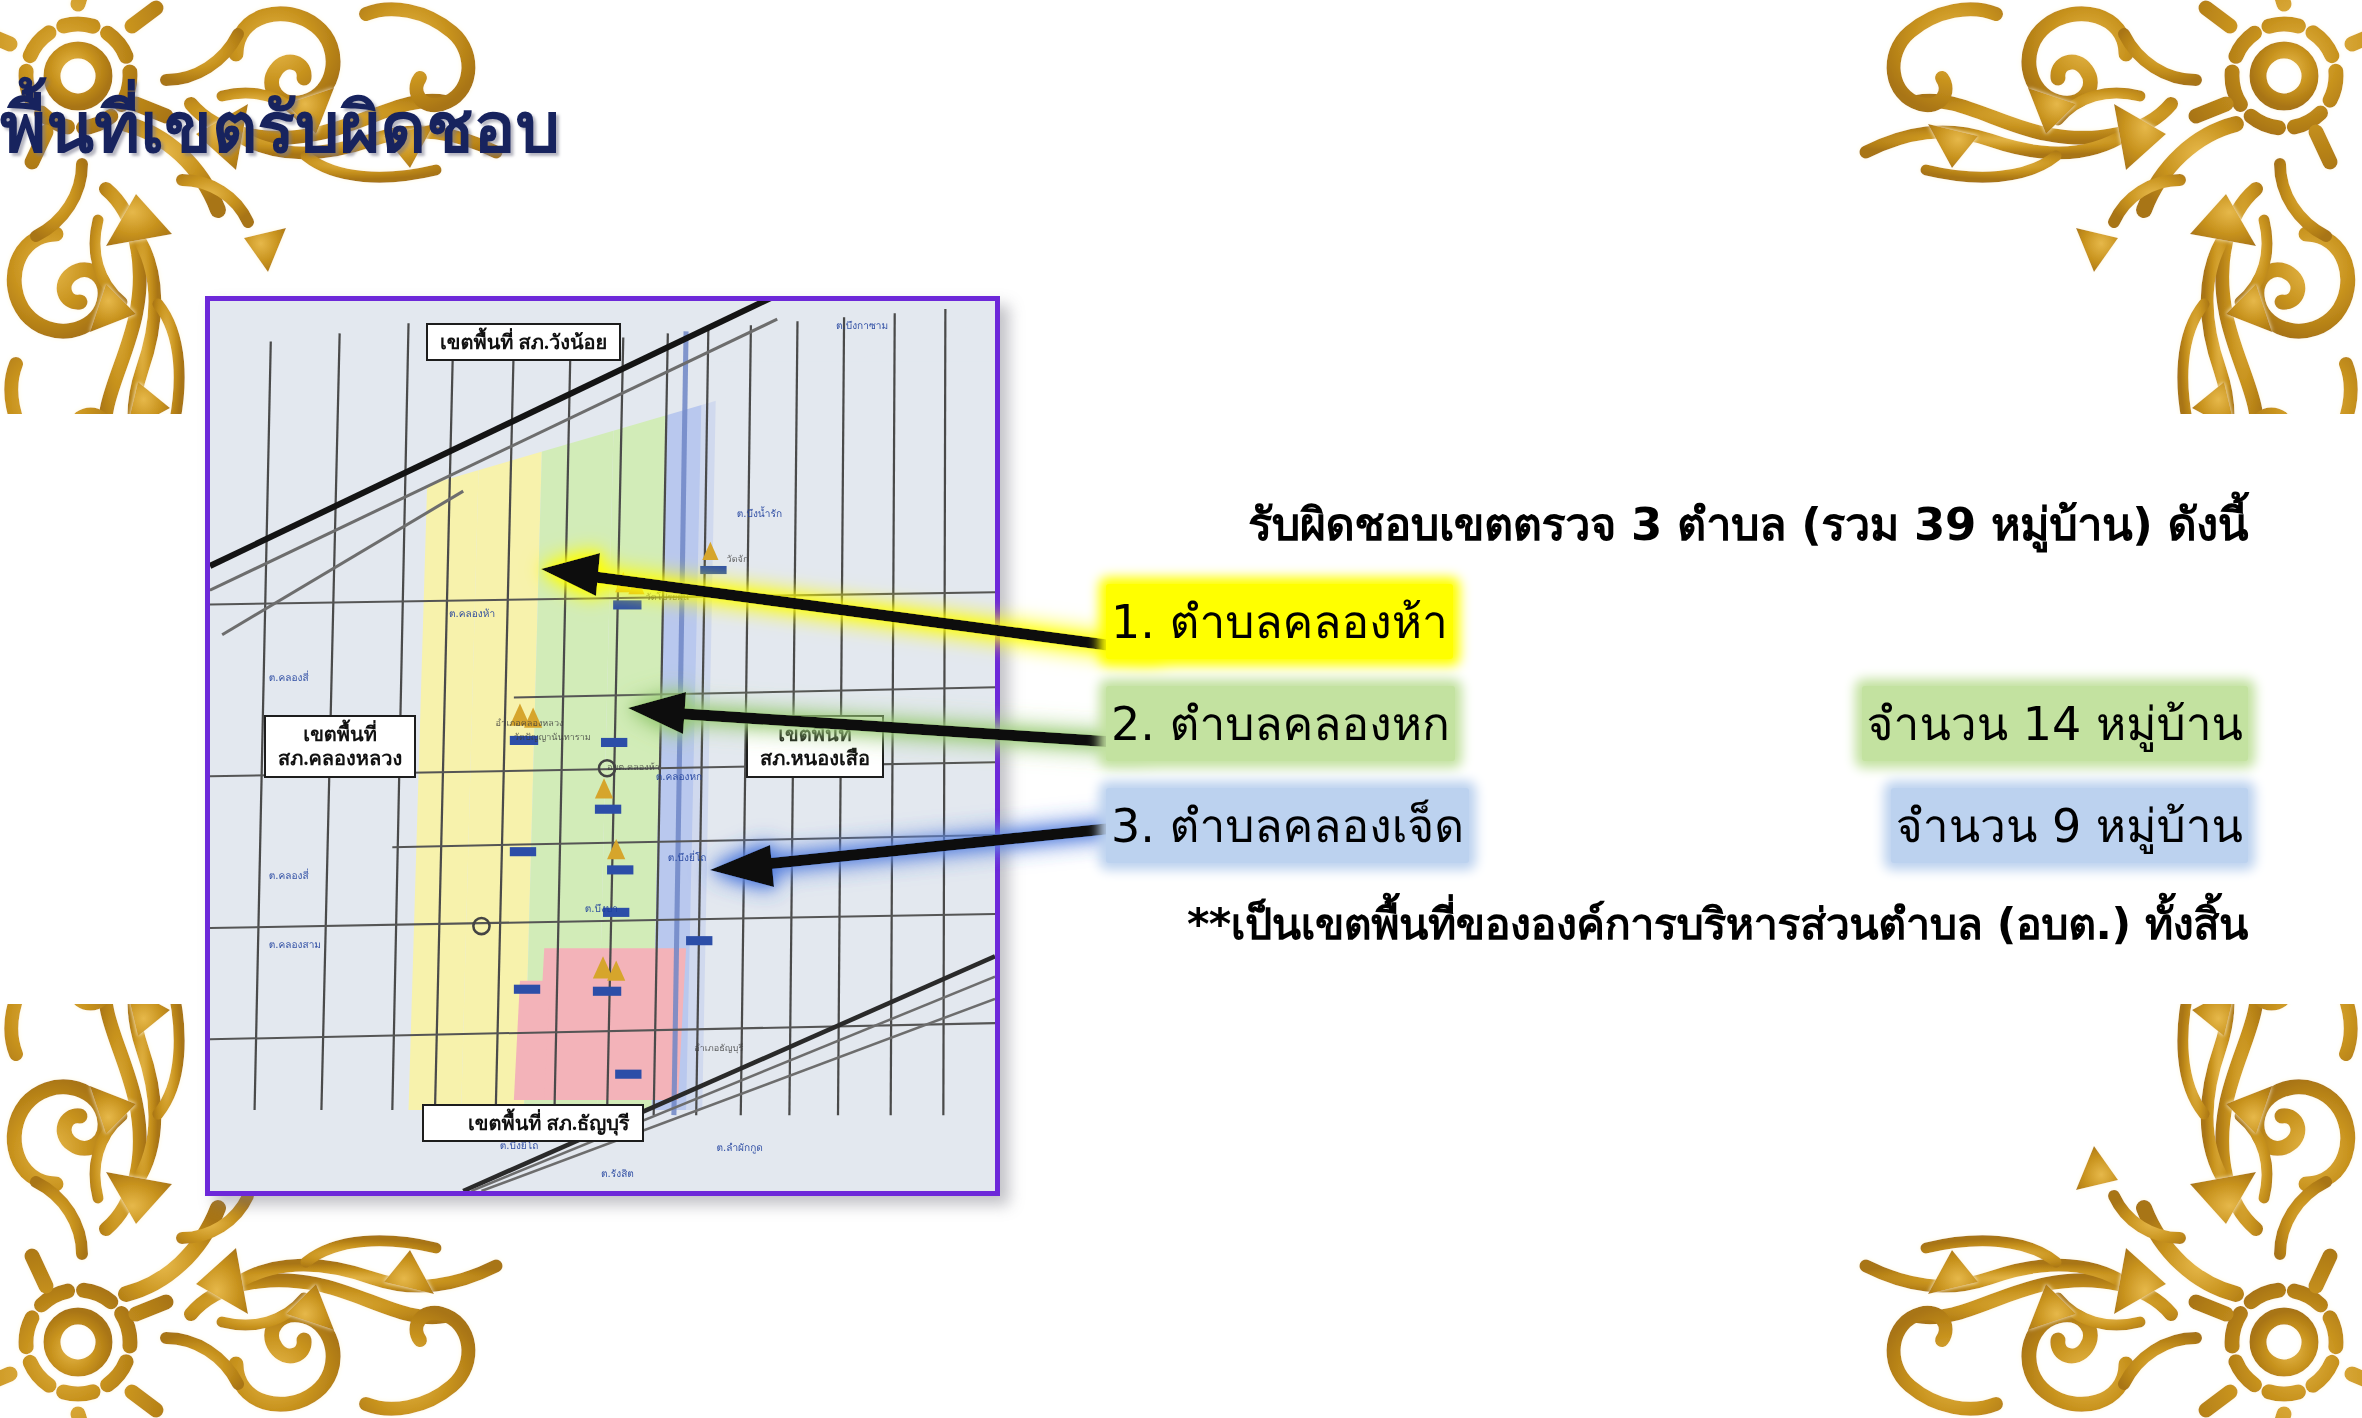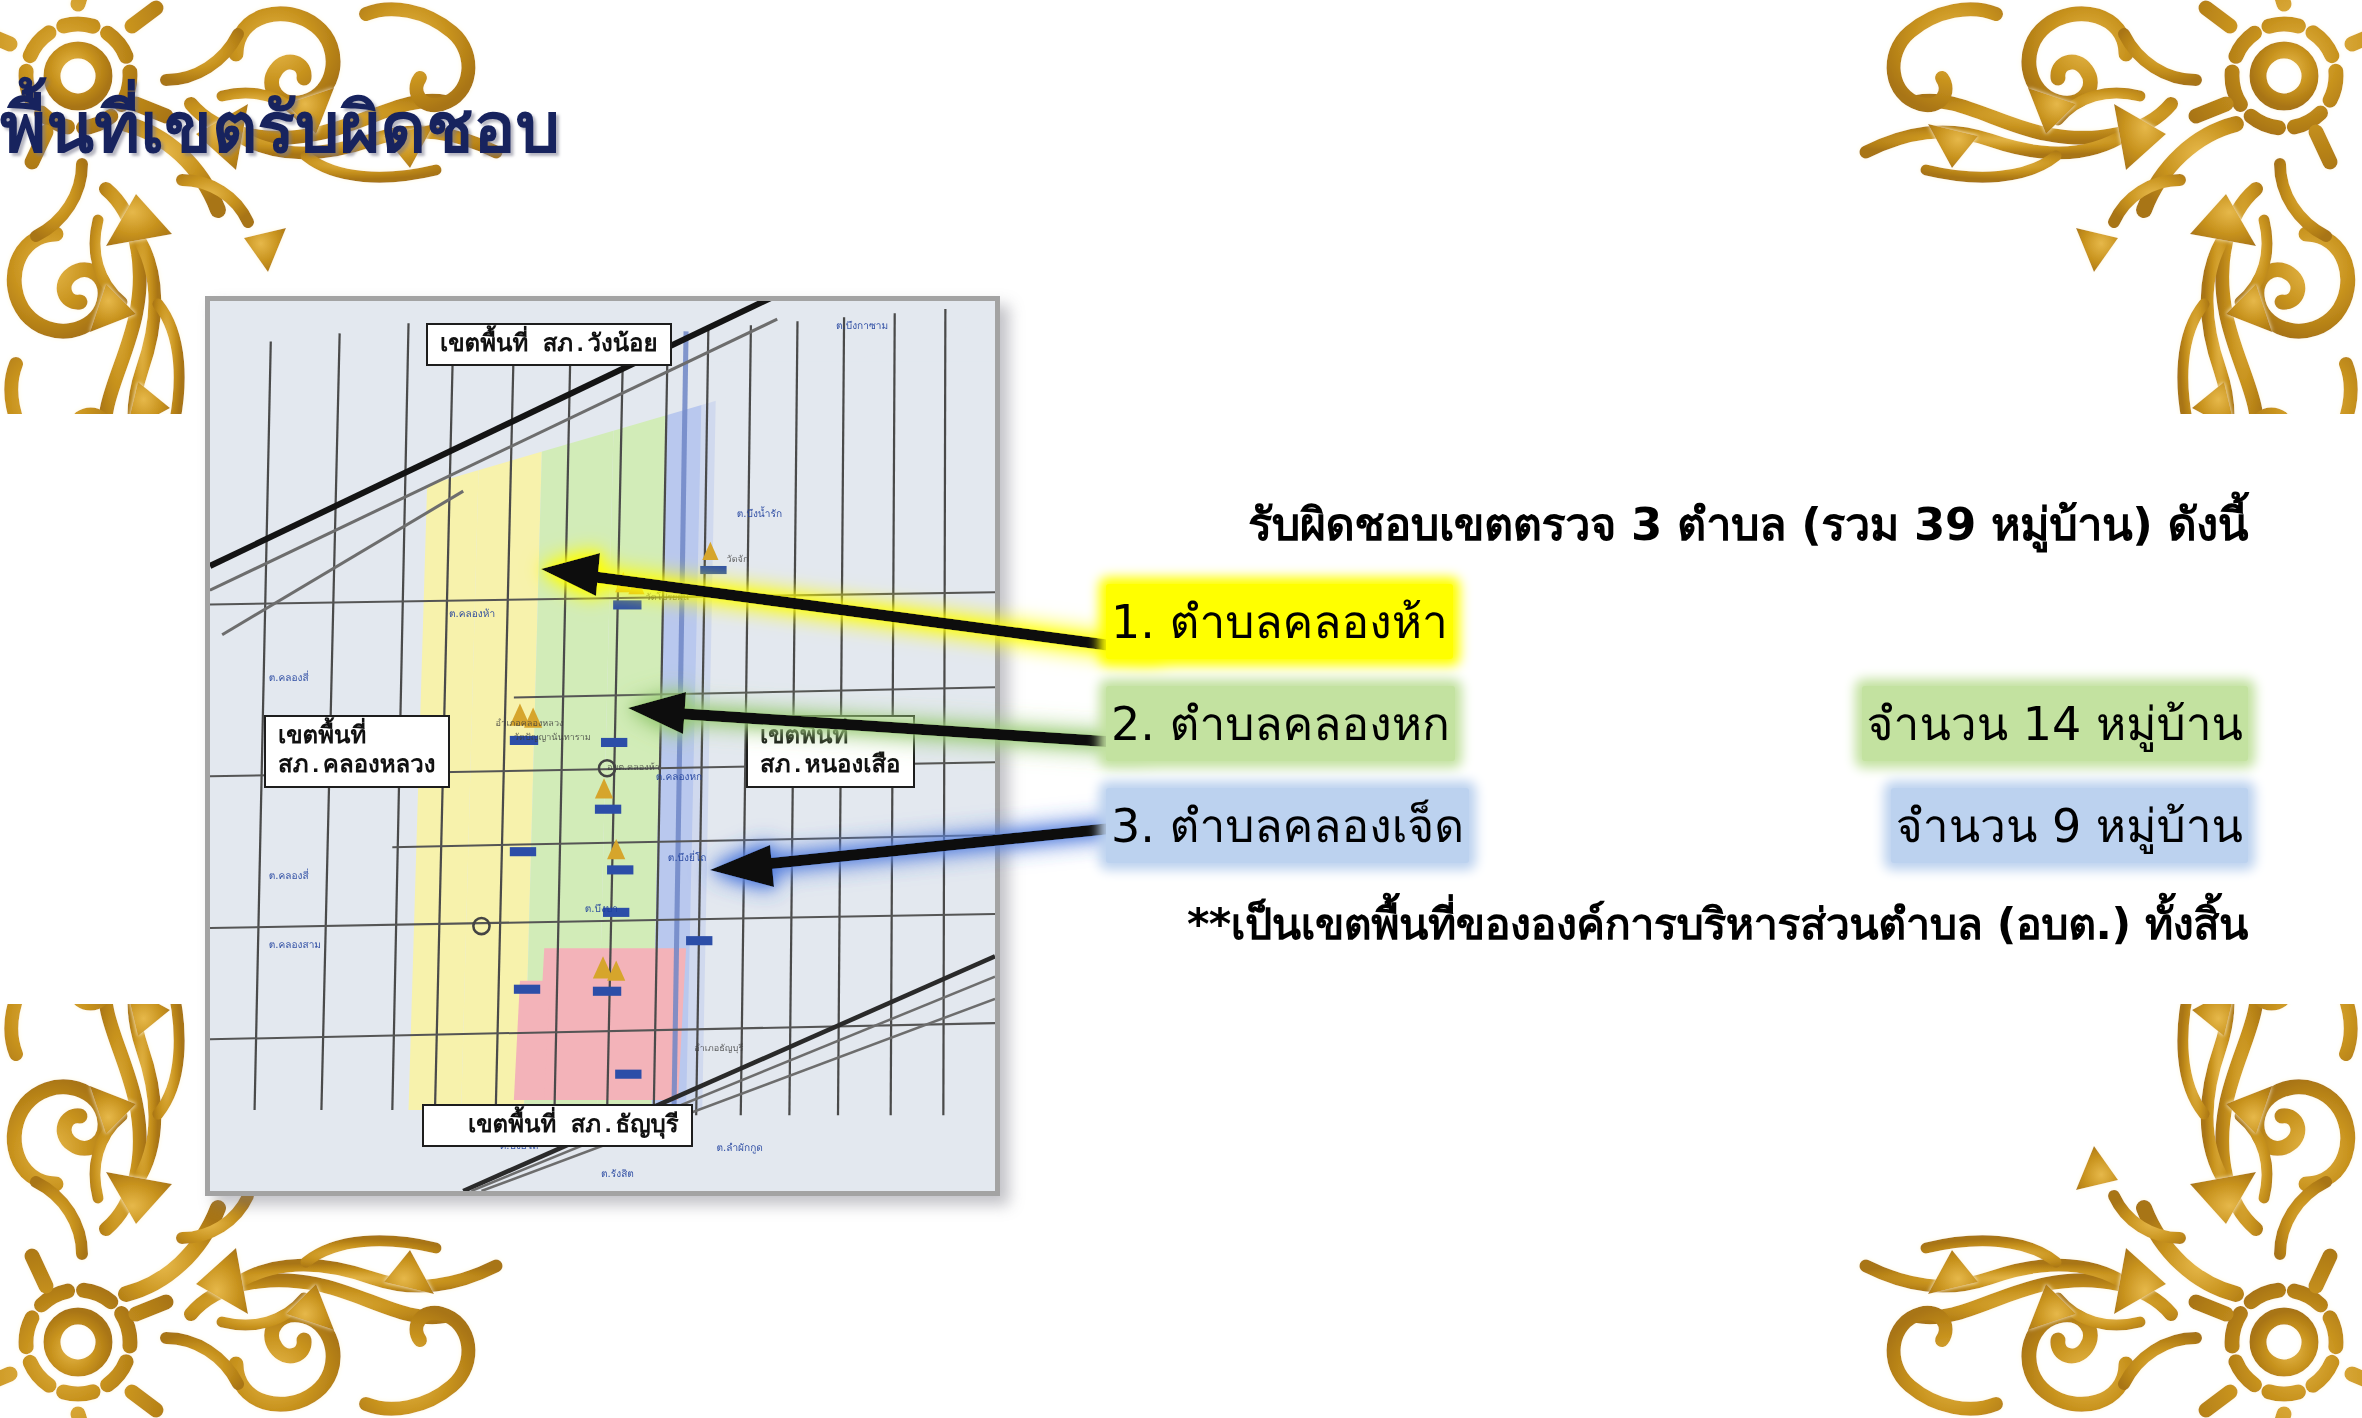--- a/index.html
+++ b/index.html
@@ -30,31 +30,31 @@
     font-size:70px;
     line-height:1.05;
     letter-spacing:0px;
     text-shadow:3px 3px 3px rgba(120,120,140,.55);
     white-space:nowrap;
   }
 
   
   #map-panel{
     position:absolute;left:205px;top:296px;width:785px;height:890px;
-    border:5px solid #a3a3a3;
+    border:5px solid #6d28d9;
     background:#e7eaef;
     box-shadow:9px 9px 14px rgba(120,120,130,.45);
     overflow:hidden;
   }
   #map-svg{position:absolute;inset:0;width:100%;height:100%;}
   .maplabel-box{
     position:absolute;background:#fff;border:2px solid #1d1d1d;
-    color:#111;font-weight:bold;
-    font-size:24px;line-height:1.22;padding:5px 12px;white-space:nowrap;
-    font-family:Liberation Mono, monospace;
+    color:#111;font-weight:bold;text-align:center;
+    font-size:20px;line-height:1.22;padding:5px 12px;white-space:nowrap;
+    font-family:Liberation Serif, serif;
   }
   #lbl-wangnoi{left:216px;top:22px;}
   #lbl-khlongluang{left:54px;top:414px;}
   #lbl-nongsuea{left:536px;top:414px;}
   #lbl-thanyaburi{left:212px;top:803px;padding-left:44px;}
 
   
   #textblock{
     position:absolute;left:1058px;top:488px;width:1190px;
     font-family:"DejaVu Sans","Liberation Sans",sans-serif;

